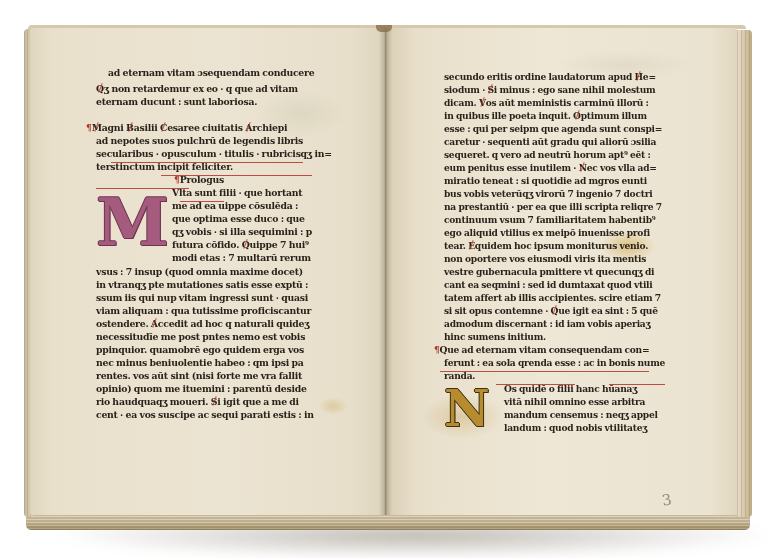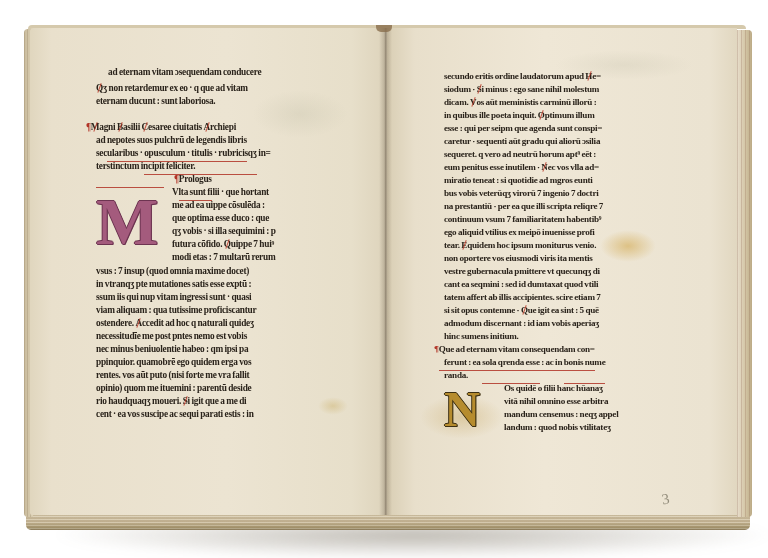--- a/index.html
+++ b/index.html
@@ -1,19 +1,19 @@
 <!DOCTYPE html>
 <html><head>
 <meta charset="utf-8">
 <style>
   html,body{margin:0;padding:0;background:#ffffff;}
   .scene{position:relative;width:768px;height:558px;background:#ffffff;overflow:hidden;
          font-family:"DejaVu Serif",serif;}
   
-  .book{position:absolute;left:24px;top:25px;width:728px;height:510px;font-family:Liberation Serif, serif;}
+  .book{position:absolute;left:24px;top:25px;width:728px;height:510px;}
   .book-shadow{position:absolute;left:34px;top:500px;width:710px;height:34px;
     background:radial-gradient(ellipse at 50% 30%, rgba(95,85,65,.40), rgba(0,0,0,0) 72%);
     filter:blur(5px);}
   .edge-bottom{position:absolute;left:2px;top:488px;width:724px;height:17px;
     background:
       repeating-linear-gradient(180deg, rgba(255,255,255,.18) 0 1px, rgba(120,100,70,.18) 1px 3px),
       linear-gradient(180deg,#dccfb2 0%,#cdbd9c 55%,#a7976f 88%,#8e7f5f 100%);
     border-radius:2px 2px 5px 5px;}
   .edge-left{position:absolute;left:0;top:4px;width:9px;height:488px;
     background:
@@ -118,23 +118,23 @@
           <div class="line"><span>futura cōfido. </span><span class="rt">Q</span><span>uippe 7 hui⁹</span></div>
           <div class="line"><span>modi etas : 7 multarū rerum</span></div>
         </div>
         <div class="blk flow">
           <div class="line"><span>vsus : 7 insup (quod omnia maxime docet)</span></div>
           <div class="line"><span>in vtranqʒ pte mutationes satis esse exptū :</span></div>
           <div class="line"><span>ssum iis qui nup vitam ingressi sunt · quasi</span></div>
           <div class="line"><span>viam aliquam : qua tutissime proficiscantur</span></div>
           <div class="line"><span>ostendere. </span><span class="rt">A</span><span>ccedit ad hoc q naturali quideʒ</span></div>
           <div class="line"><span>necessitudīe me post pntes nemo est vobis</span></div>
+          <div class="line"><span>ppinquior. quamobrē ego quidem erga vos</span></div>
           <div class="line"><span>nec minus beniuolentie habeo : qm ipsi pa</span></div>
-          <div class="line"><span>ppinquior. quamobrē ego quidem erga vos</span></div>
-          <div class="line"><span>rentes. vos aūt puto (nisi forte me vra fallit</span></div>
+          <div class="line"><span>rentes. vos aūt sint (nisi forte me vra fallit</span></div>
           <div class="line"><span>opinio) quom me ituemini : parentū deside</span></div>
           <div class="line"><span>rio haudquaqʒ moueri. </span><span class="rt">S</span><span>i igit que a me di</span></div>
           <div class="line"><span>cent · ea vos suscipe ac sequi parati estis : in</span></div>
         </div>
       </div>
     <div class="col col-right">
         <div class="blk flow">
           <div class="line"><span>secundo eritis ordine laudatorum apud </span><span class="rt">H</span><span>e=</span></div>
           <div class="line"><span>siodum · </span><span class="rt">S</span><span>i minus : ego sane nihil molestum</span></div>
           <div class="line"><span>dicam. </span><span class="rt">V</span><span>os aūt meministis carminū illorū :</span></div>

